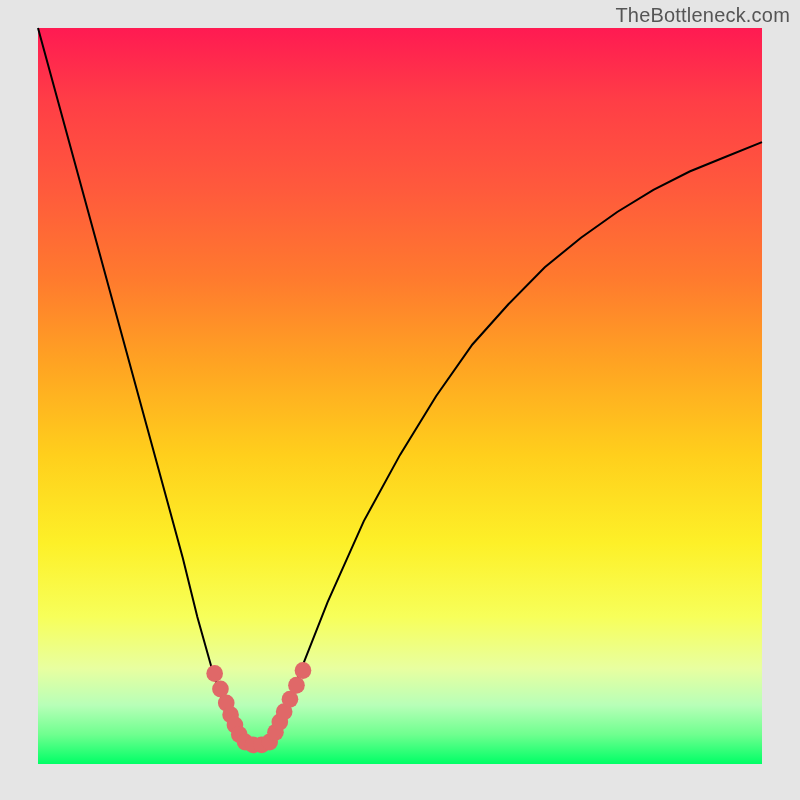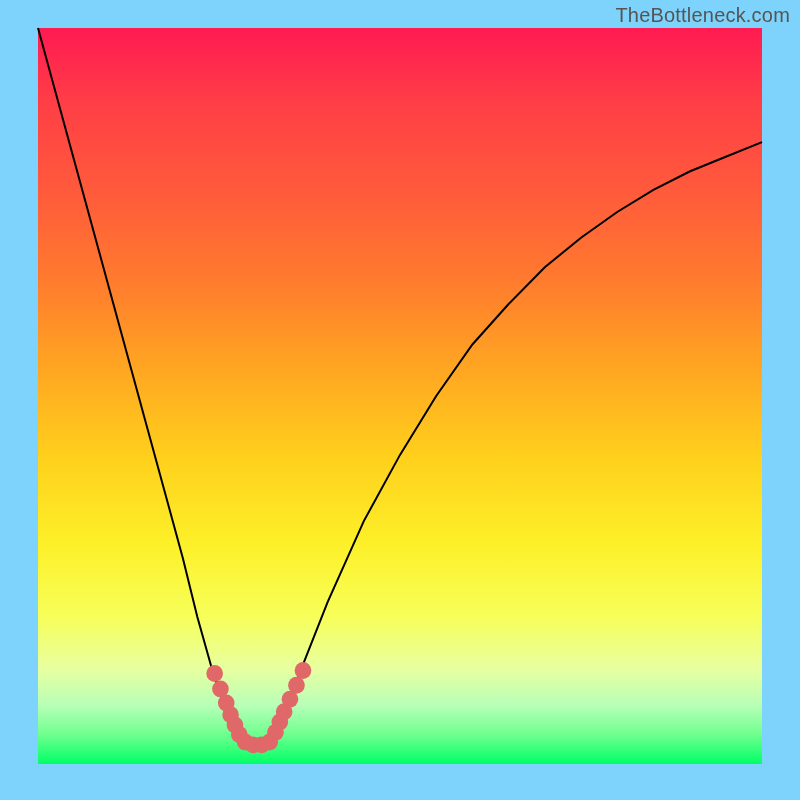--- a/index.html
+++ b/index.html
@@ -7,21 +7,21 @@
     padding: 0;
     width: 800px;
     height: 800px;
     background: #000;
     overflow: hidden;
     font-family: Arial, Helvetica, sans-serif;
   }
   .frame {
     position: absolute;
     inset: 0;
-    background: #7dd3fc;
+    background: #e5e5e5;
   }
   .plot-area {
     position: absolute;
     left: 38px;
     top: 28px;
     width: 724px;
     height: 736px;
     
     background: linear-gradient(
       to bottom,

